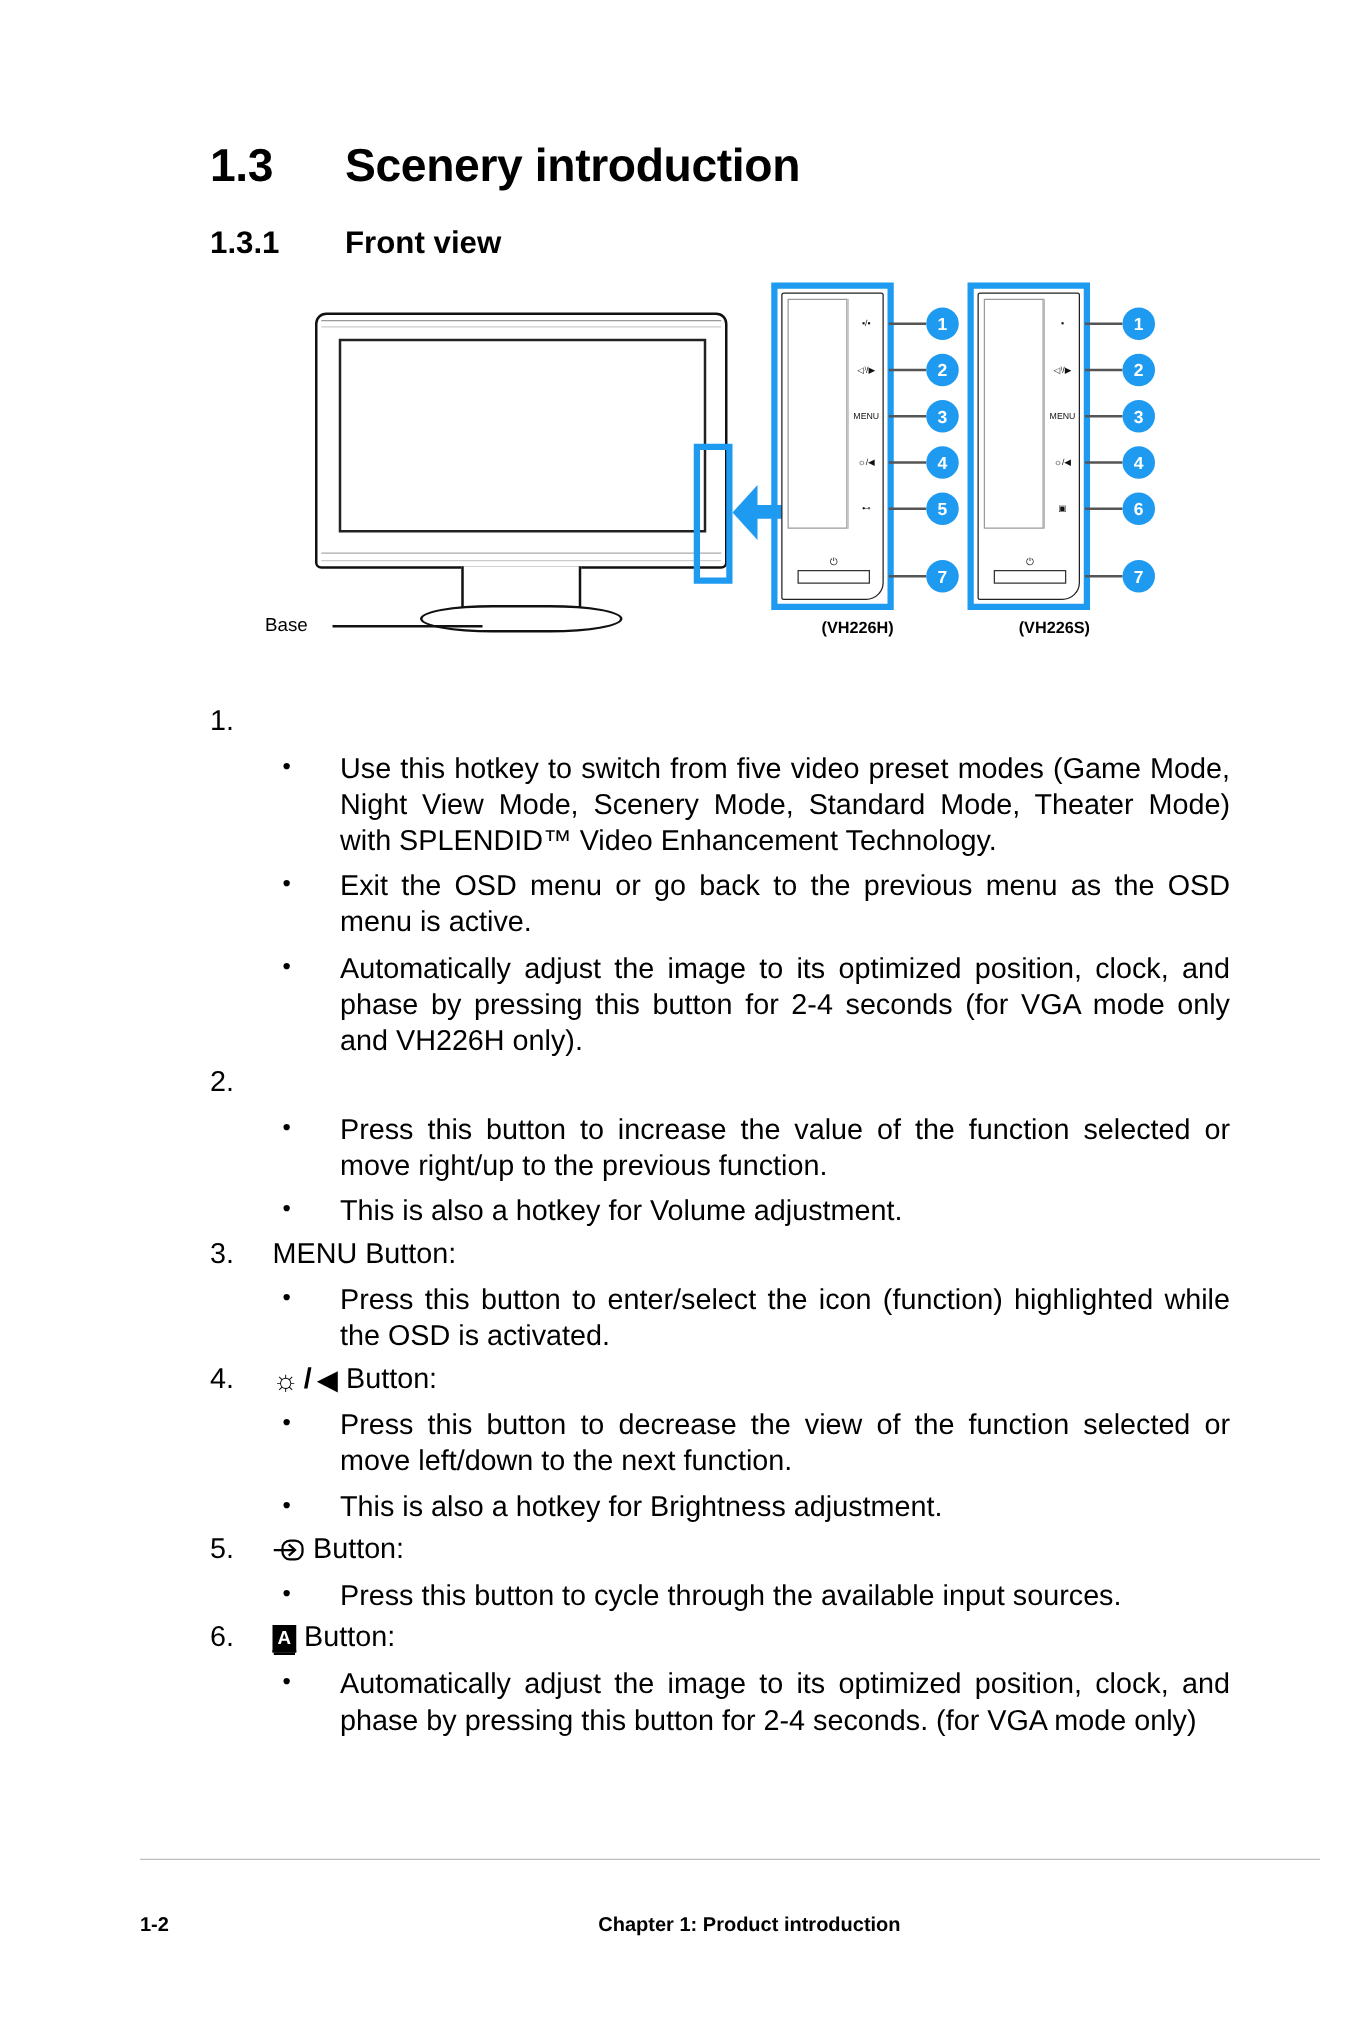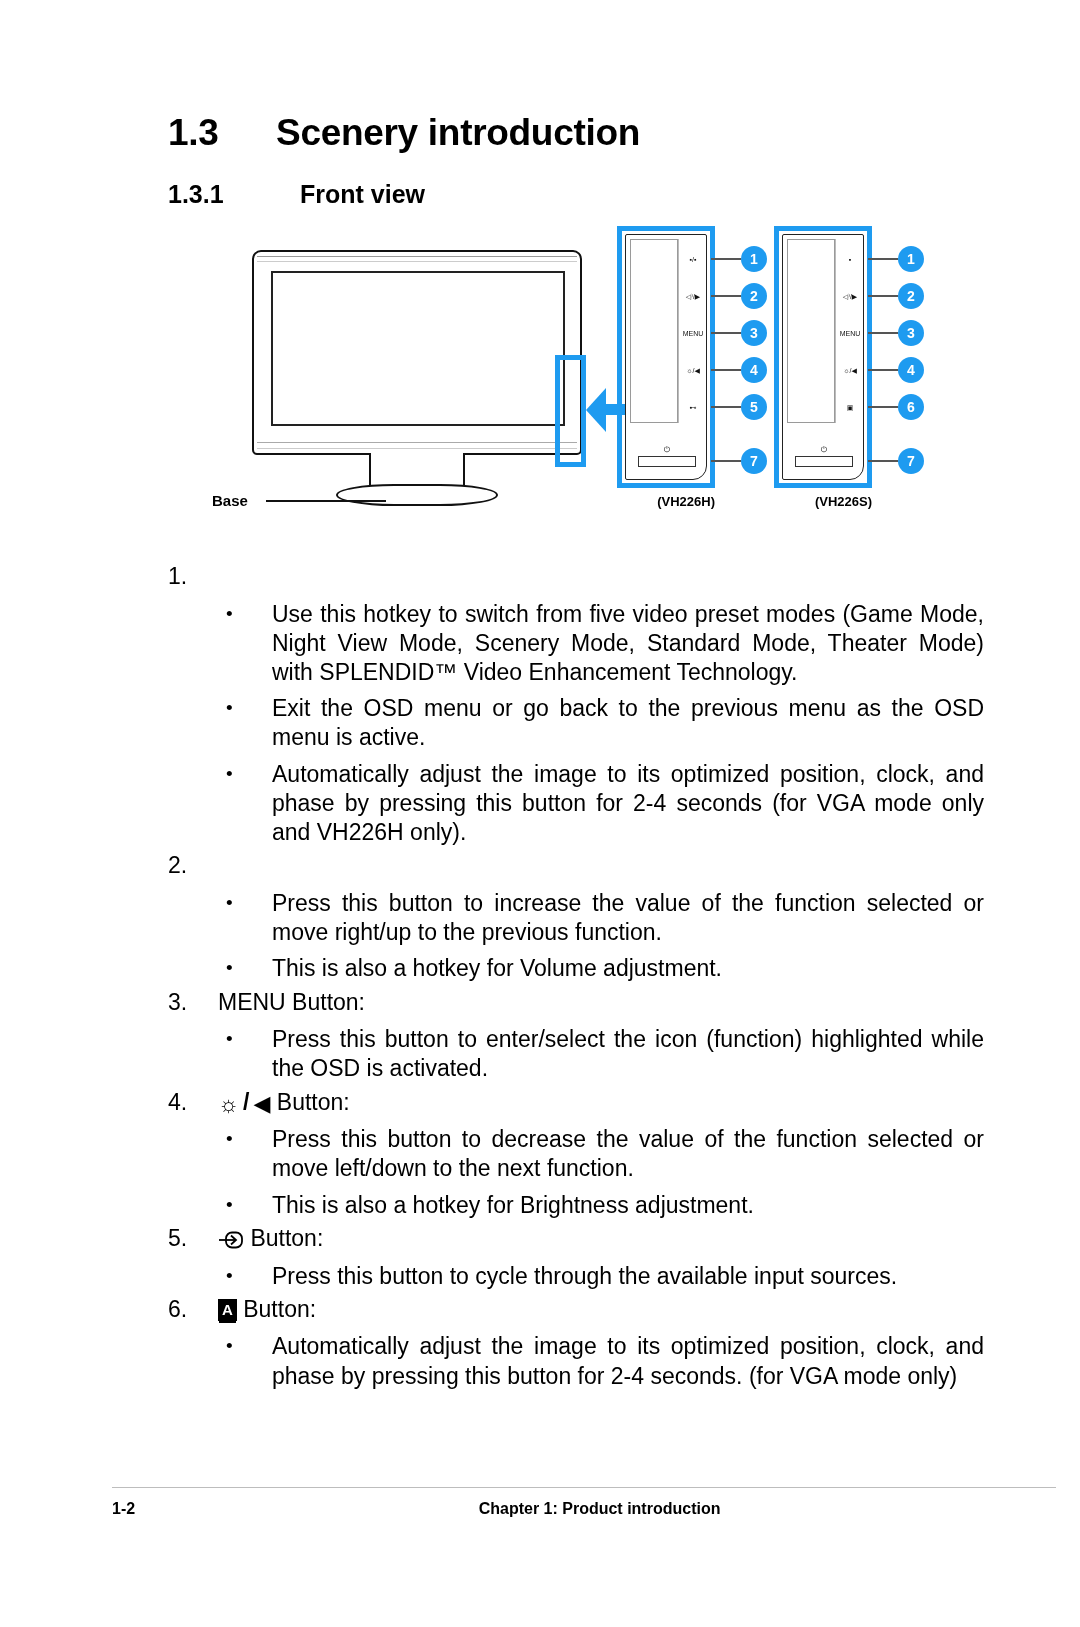--- a/index.html
+++ b/index.html
@@ -38,21 +38,20 @@
 
   .h-sub {
     position: absolute;
     left: 124px;
     top: 180px;
     width: 800px;
     display: flex;
     align-items: baseline;
     font-weight: bold;
     font-size: 25px;
-    gap: 24px;
   }
   .h-sub .num { width: 108px; flex: 0 0 108px; }
 
   
   .figure { position: absolute; left: 0; top: 222px; width: 1080px; height: 300px; }
 
   
   .monitor { position: absolute; left: 208px; top: 28px; width: 330px; height: 228px; }
   .mon-bezel {
     position: absolute; left: 0; top: 0; width: 330px; height: 205px;
@@ -156,21 +155,21 @@
   .callout .lead { flex: 1 1 auto; height: 1.5px; background: #555; }
   .callout .bubble {
     flex: 0 0 auto; width: 26px; height: 26px; border-radius: 50%;
     background: #1e9bf0; color: #fff; font-weight: bold; font-size: 14px;
     display: flex; align-items: center; justify-content: center;
   }
 
   
   .base-label {
     position: absolute; left: 168px; top: 270px;
-    font-size: 15px; font-weight: bold;
+    font-size: 15px; font-weight: normal;
   }
   .base-line {
     position: absolute; left: 222px; top: 278px; width: 120px; height: 1.5px; background: #111;
   }
 
   
   .body { position: absolute; left: 0; top: 560px; width: 1080px; }
   .item { position: relative; margin-bottom: 2px; }
   .item-head {
     display: flex; align-items: baseline;
@@ -207,21 +206,21 @@
   .gl-sun { font-size: 23px; line-height: 1; vertical-align: -2px; }
   .gl-src {
     display: inline-block; font-size: 19px; line-height: 1;
     vertical-align: -3px;
   }
 
   
   .footer-rule {
     position: absolute; left: 68px; top: 1487px; width: 944px; height: 1px; background: #bdbdbd;
   }
-  .footer { position: absolute; left: 68px; top: 1500px; width: 944px; display: flex; align-items: flex-start; gap: 48px; }
+  .footer { position: absolute; left: 68px; top: 1532px; width: 944px; display: flex; align-items: flex-start; gap: 48px; }
   .footer .pg { font-size: 16px; font-weight: bold; }
   .footer .chap { flex: 1 1 auto; text-align: center; font-size: 16px; font-weight: bold; padding-right: 40px; }
 </style>
 </head>
 <body>
 
 <div class="page">
 
   <div class="h-section">
     <span class="num">1.3</span>
@@ -389,21 +388,21 @@
       </div>
     </div>
 
     <div class="item">
       <div class="item-head">
         <span class="idx">4.</span>
         <span class="ttl"><span class="gl-sun">☼</span><span class="gl-sep">/</span><span class="gl-tri">◀</span>&nbsp;<span>Button:</span></span>
       </div>
       <div class="bullet">
         <span class="dot">•</span>
-        <span class="txt">Press this button to decrease the value of the function selected or move left/down to the next function.</span>
+        <span class="txt">Press this button to decrease the view of the function selected or move left/down to the next function.</span>
       </div>
       <div class="bullet">
         <span class="dot">•</span>
         <span class="txt nojust">This is also a hotkey for Brightness adjustment.</span>
       </div>
     </div>
 
     <div class="item">
       <div class="item-head">
         <span class="idx">5.</span>

